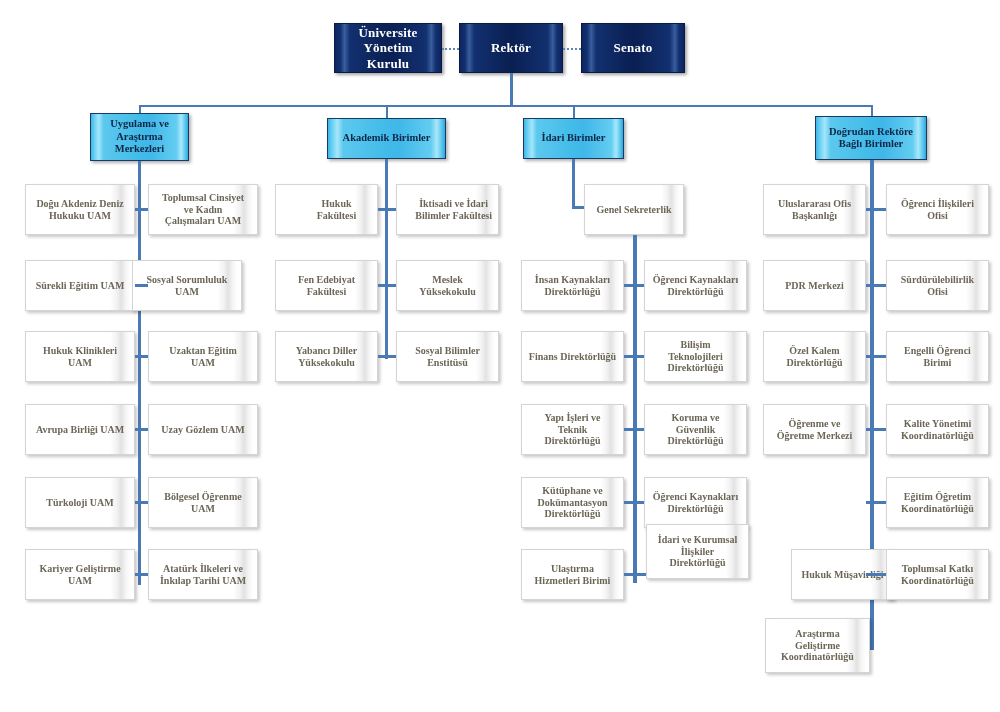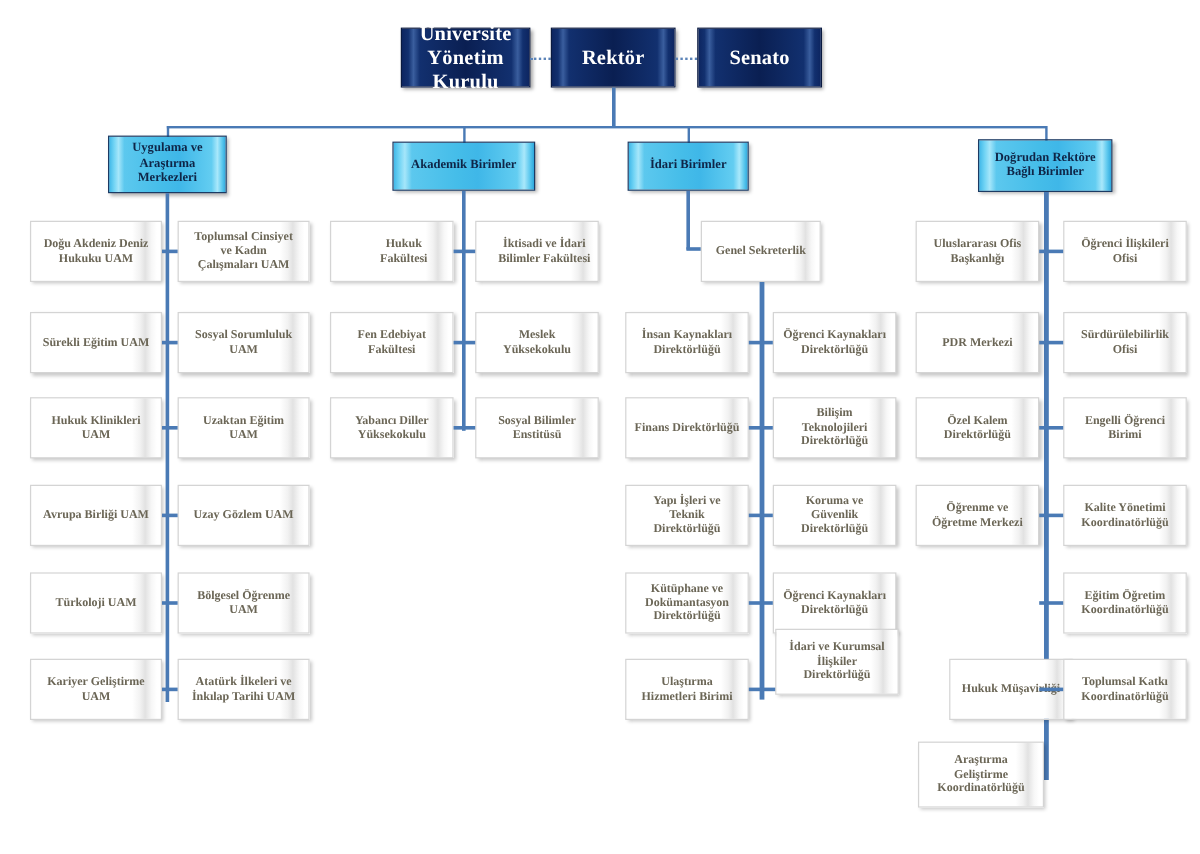--- a/index.html
+++ b/index.html
@@ -30,21 +30,21 @@
     white-space:pre-line;
   }
   .navy{
     background:linear-gradient(to right,
        #0d2560 0%, #12306f 5%, #3a5e9e 9%, #12306f 14%,
        #0a1f52 50%,
        #12306f 86%, #3a5e9e 91%, #12306f 95%, #0d2560 100%);
     border:1px solid #0a1a40;
     color:#ffffff;
     font-weight:bold;
-    font-size:17px;
+    font-size:13px;
     letter-spacing:.2px;
     box-shadow:2px 2px 3px rgba(0,0,0,.35);
   }
   
   .cyan{
     background:linear-gradient(to right,
        #3fb7e8 0%, #6fd3f4 4%, #a5e6fa 8%, #5cc8ee 13%,
        #45bde9 45%, #3fb7e8 60%,
        #63cdf1 88%, #a9e8fb 93%, #5cc8ee 97%, #2ea8dd 100%);
     border:1px solid #1b3a63;
@@ -122,21 +122,21 @@
   <div class="node leaf" style="left:148px;top:184px;width:110px;height:51px;">
     <span class="txt">Toplumsal Cinsiyet
 ve Kadın
 Çalışmaları UAM</span>
   </div>
   <div class="ln ln-h" style="left:135px;top:208px;width:13px;height:3px;"></div>
 
   <div class="node leaf" style="left:25px;top:260px;width:110px;height:51px;">
     <span class="txt">Sürekli Eğitim UAM</span>
   </div>
-  <div class="node leaf" style="left:148px;top:260px;width:110px;height:51px;">
+  <div class="node leaf" style="left:132px;top:260px;width:110px;height:51px;">
     <span class="txt">Sosyal Sorumluluk
 UAM</span>
   </div>
   <div class="ln ln-h" style="left:135px;top:284px;width:13px;height:3px;"></div>
 
   <div class="node leaf" style="left:25px;top:331px;width:110px;height:51px;">
     <span class="txt">Hukuk Klinikleri
 UAM</span>
   </div>
   <div class="node leaf" style="left:148px;top:331px;width:110px;height:51px;">

